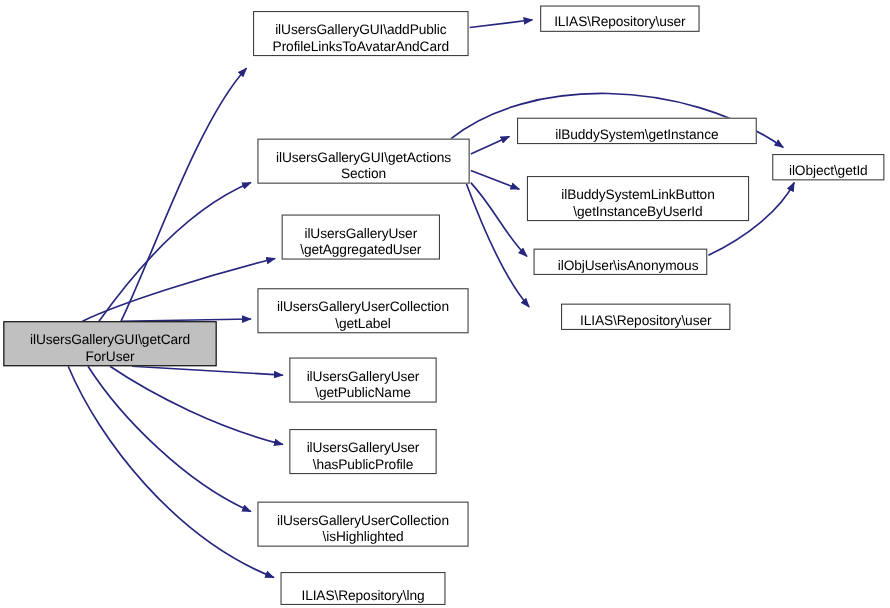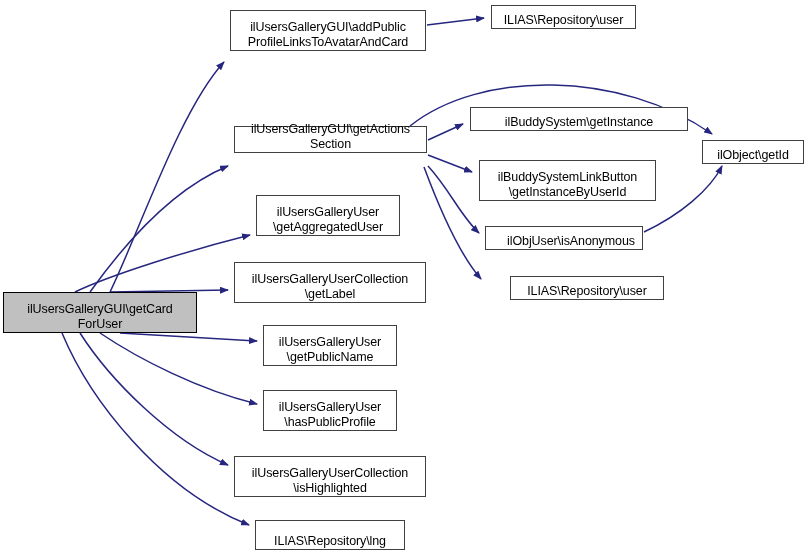--- a/index.html
+++ b/index.html
@@ -76,24 +76,24 @@
         <path d="M 80,333 C 110,380 170,440 228,465" fill="none" stroke="#26267f" stroke-width="1.5" marker-end="url(#arrowhead)"></path>
         <path d="M 62,333 C 90,400 160,490 249,525" fill="none" stroke="#26267f" stroke-width="1.5" marker-end="url(#arrowhead)"></path>
       </g>
   </svg>
   <div id="node-layer">
       <div class="node current" style="left: 3px; top: 292px; width: 194px; height: 41px;"><span class="node-label">ilUsersGalleryGUI\getCard
 ForUser</span></div>
       <div class="node" style="left: 230px; top: 10px; width: 196px; height: 41px;"><span class="node-label">ilUsersGalleryGUI\addPublic
 ProfileLinksToAvatarAndCard</span></div>
       <div class="node" style="left: 491px; top: 5px; width: 145px; height: 24px;"><span class="node-label">ILIAS\Repository\user</span></div>
-      <div class="node" style="left: 234px; top: 126px; width: 193px; height: 27px;"><span class="node-label">ilUsersGalleryGUI\getActions
+      <div class="node" style="left: 234px; top: 126px; width: 193px; height: 41px;"><span class="node-label">ilUsersGalleryGUI\getActions
 Section</span></div>
       <div class="node" style="left: 470px; top: 107px; width: 218px; height: 24px;"><span class="node-label">ilBuddySystem\getInstance</span></div>
-      <div class="node" style="left: 479px; top: 160px; width: 177px; height: 41px;"><span class="node-label">ilBuddySystemLinkButton
+      <div class="node" style="left: 479px; top: 160px; width: 202px; height: 41px;"><span class="node-label">ilBuddySystemLinkButton
 \getInstanceByUserId</span></div>
       <div class="node" style="left: 485px; top: 226px; width: 158px; height: 24px; padding-left: 14px;"><span class="node-label">ilObjUser\isAnonymous</span></div>
       <div class="node" style="left: 510px; top: 276px; width: 154px; height: 24px;"><span class="node-label">ILIAS\Repository\user</span></div>
       <div class="node" style="left: 702px; top: 140px; width: 102px; height: 24px;"><span class="node-label">ilObject\getId</span></div>
       <div class="node" style="left: 256px; top: 195px; width: 144px; height: 41px;"><span class="node-label">ilUsersGalleryUser
 \getAggregatedUser</span></div>
       <div class="node" style="left: 234px; top: 262px; width: 192px; height: 41px;"><span class="node-label">ilUsersGalleryUserCollection
 \getLabel</span></div>
       <div class="node" style="left: 263px; top: 325px; width: 134px; height: 41px;"><span class="node-label">ilUsersGalleryUser
 \getPublicName</span></div>

